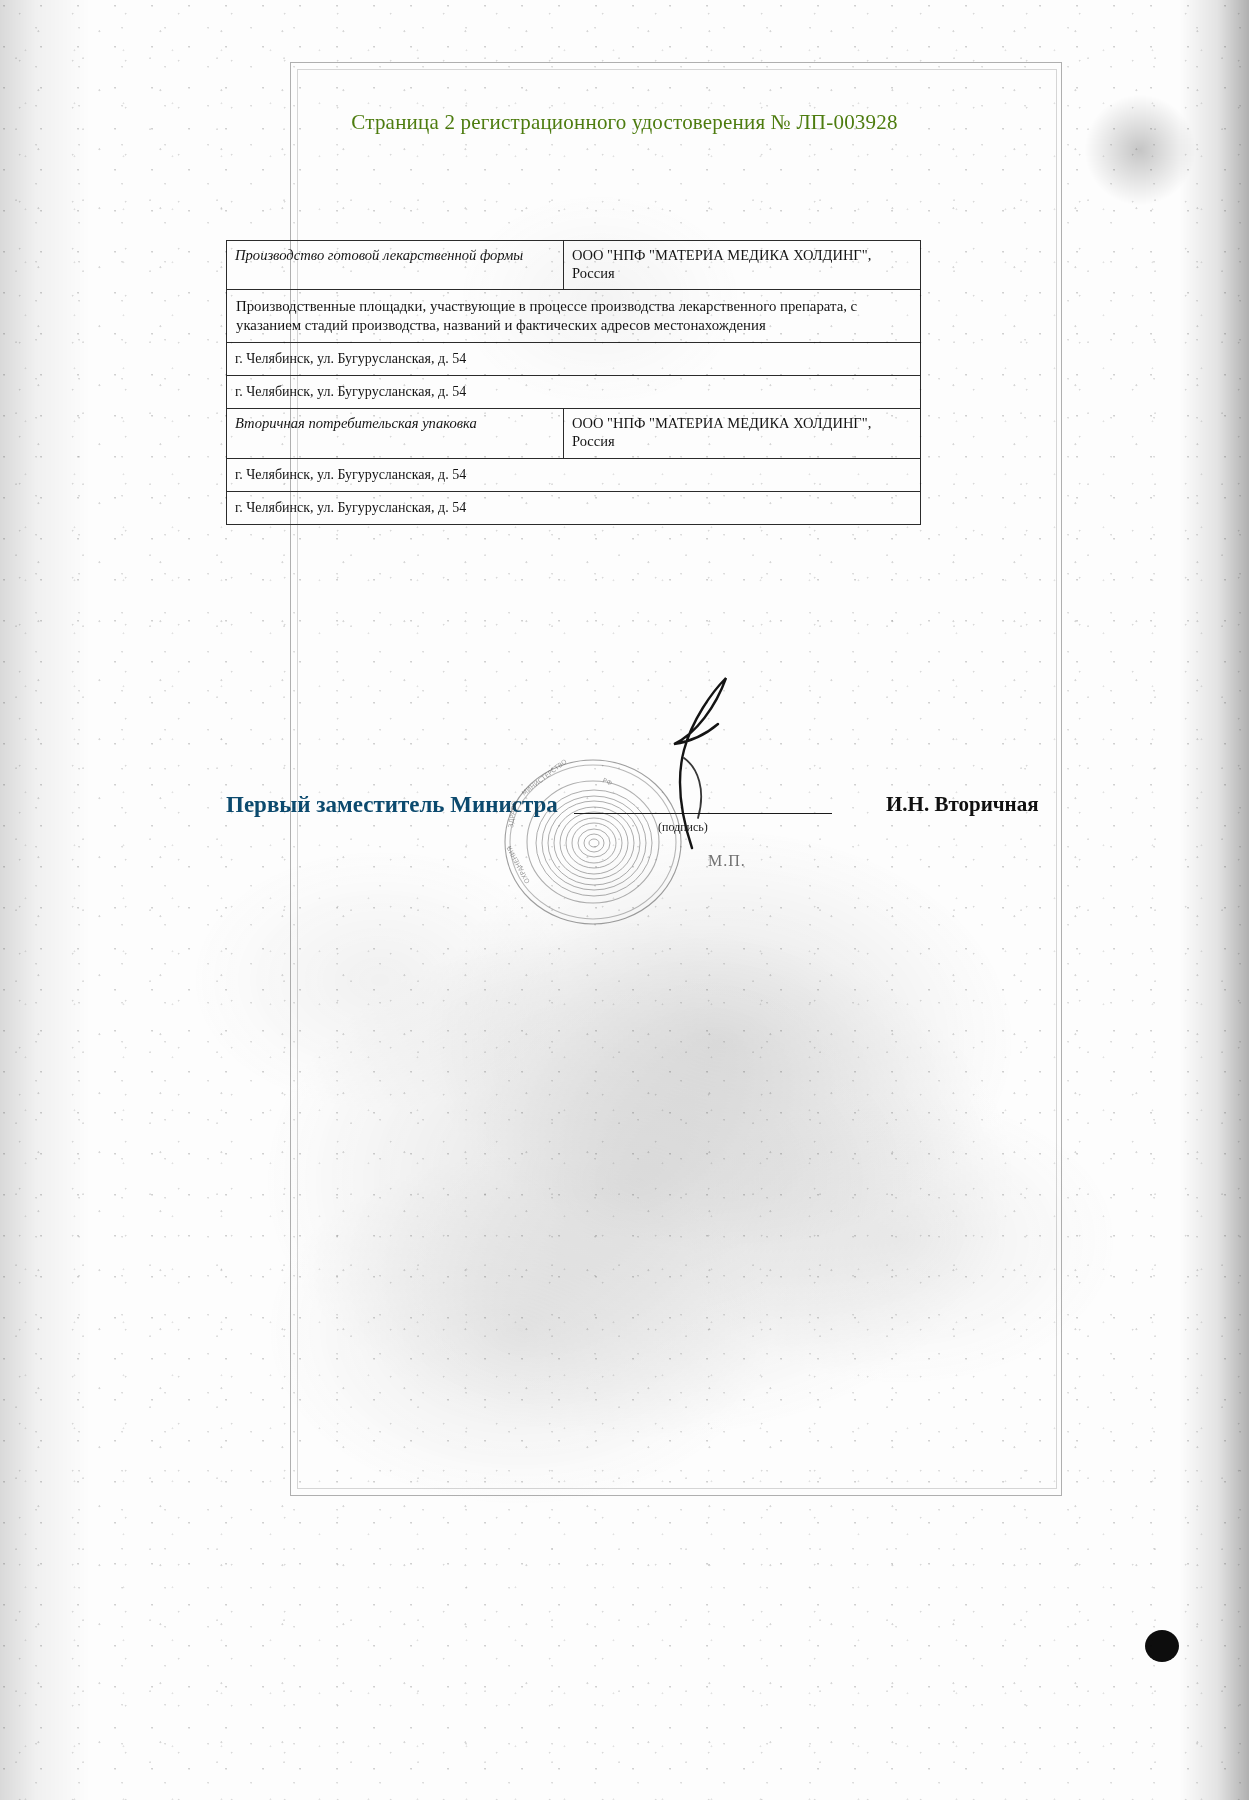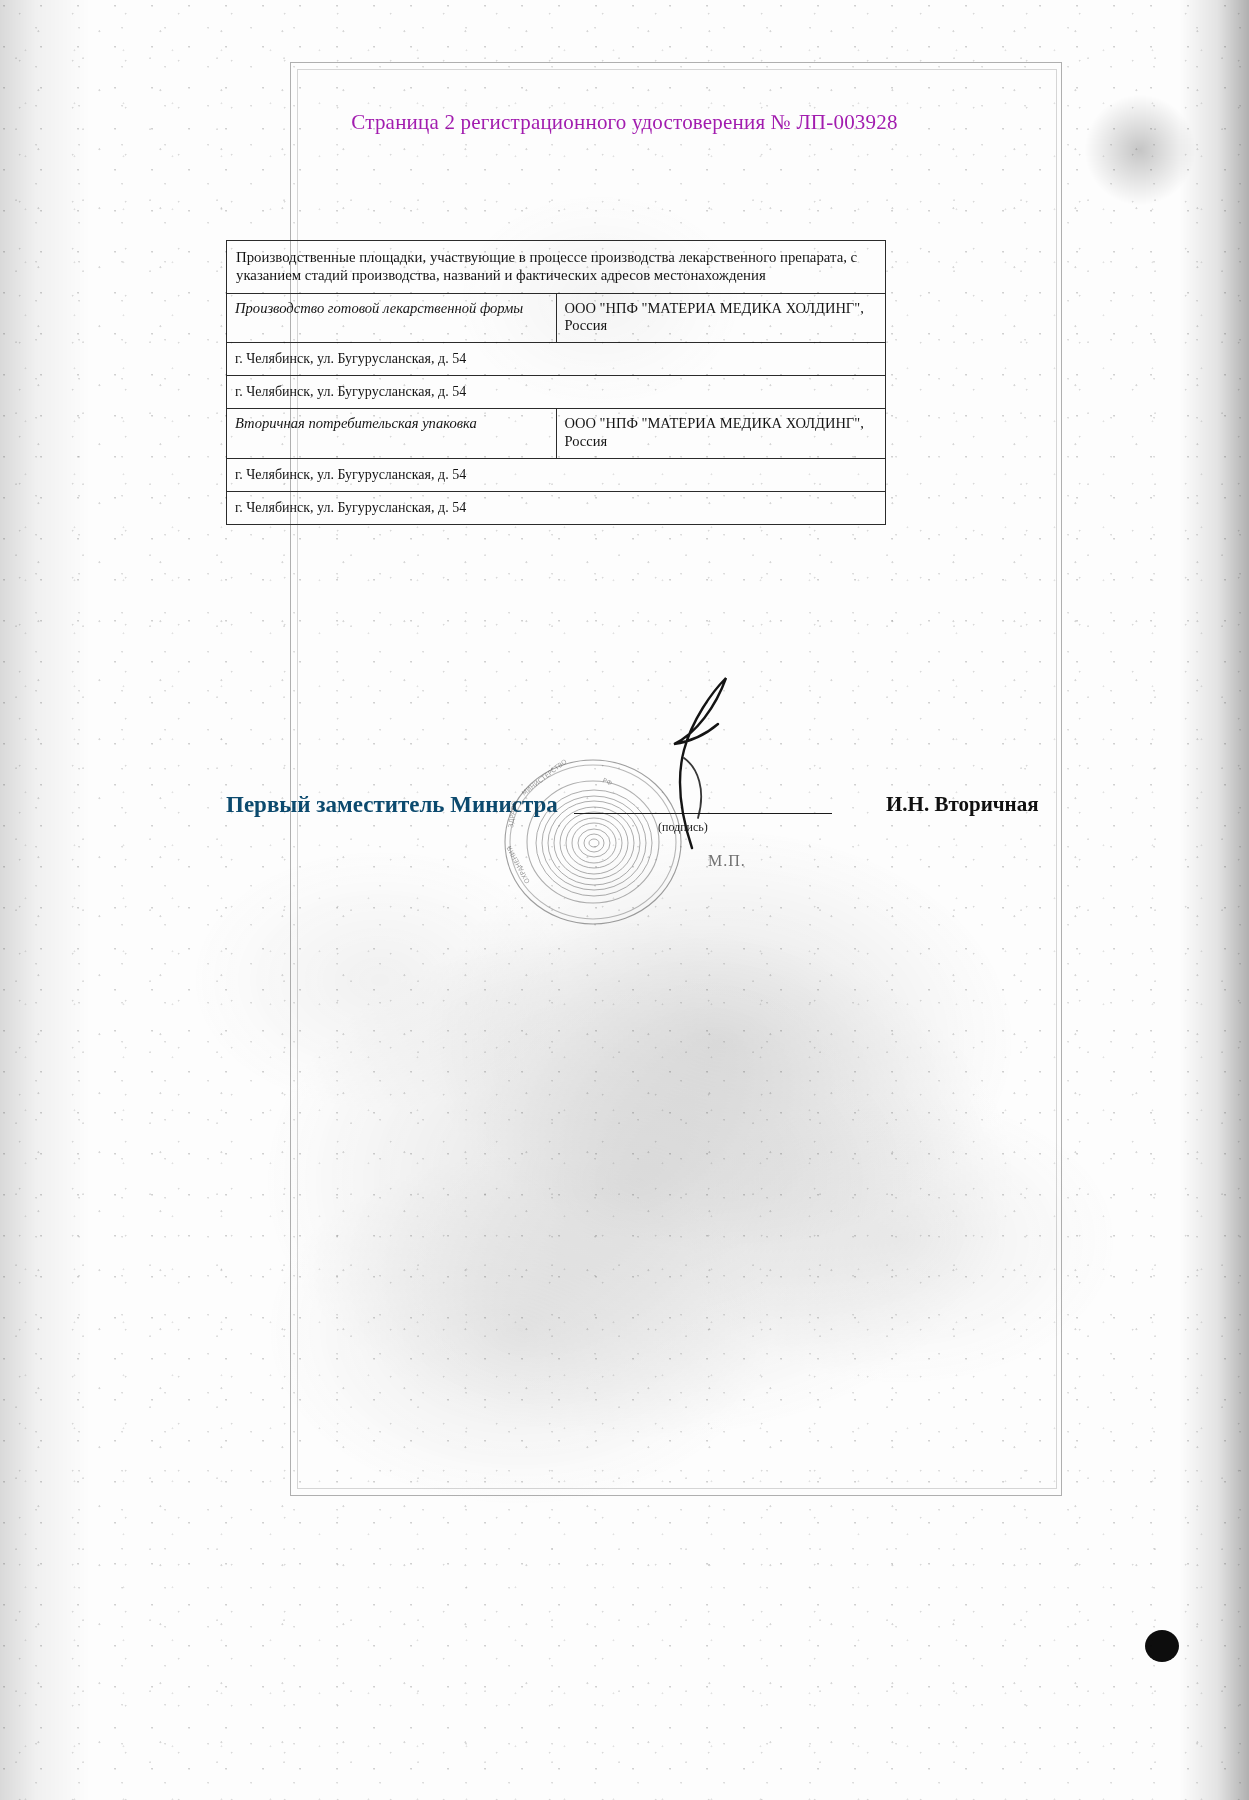--- a/index.html
+++ b/index.html
@@ -108,21 +108,21 @@
 
   
   .doc-header {
     position: absolute;
     left: 0;
     top: 110px;
     width: 1249px;
     text-align: center;
     font-size: 21px;
     letter-spacing: 0.2px;
-    color: #a21caf;
+    color: #4d7c0f;
   }
 
   
   .prod-table {
     position: absolute;
     left: 226px;
     top: 240px;
     width: 660px;
     border-collapse: collapse;
     table-layout: fixed;
@@ -236,26 +236,26 @@
   <div class="sheet-frame inner"></div>
 
   <div class="corner-smudge"></div>
   <div class="blob"></div>
 
   <div class="doc-header">Страница 2 регистрационного удостоверения № ЛП-003928</div>
 
   <table class="prod-table">
     <tbody>
       <tr>
-        <td class="head-cell" colspan="2">Производственные площадки, участвующие в процессе производства лекарственного препарата, с указанием стадий производства, названий и фактических адресов местонахождения</td>
-      </tr>
-
-      <tr>
         <td class="stage">Производство готовой лекарственной формы</td>
         <td class="org">ООО "НПФ "МАТЕРИА МЕДИКА ХОЛДИНГ", Россия</td>
+      </tr>
+
+      <tr>
+        <td class="head-cell" colspan="2">Производственные площадки, участвующие в процессе производства лекарственного препарата, с указанием стадий производства, названий и фактических адресов местонахождения</td>
       </tr>
       <tr>
         <td class="addr" colspan="2">г. Челябинск, ул. Бугурусланская, д. 54</td>
       </tr>
 
       <tr>
         <td class="addr" colspan="2">г. Челябинск, ул. Бугурусланская, д. 54</td>
       </tr>
 
       <tr>

